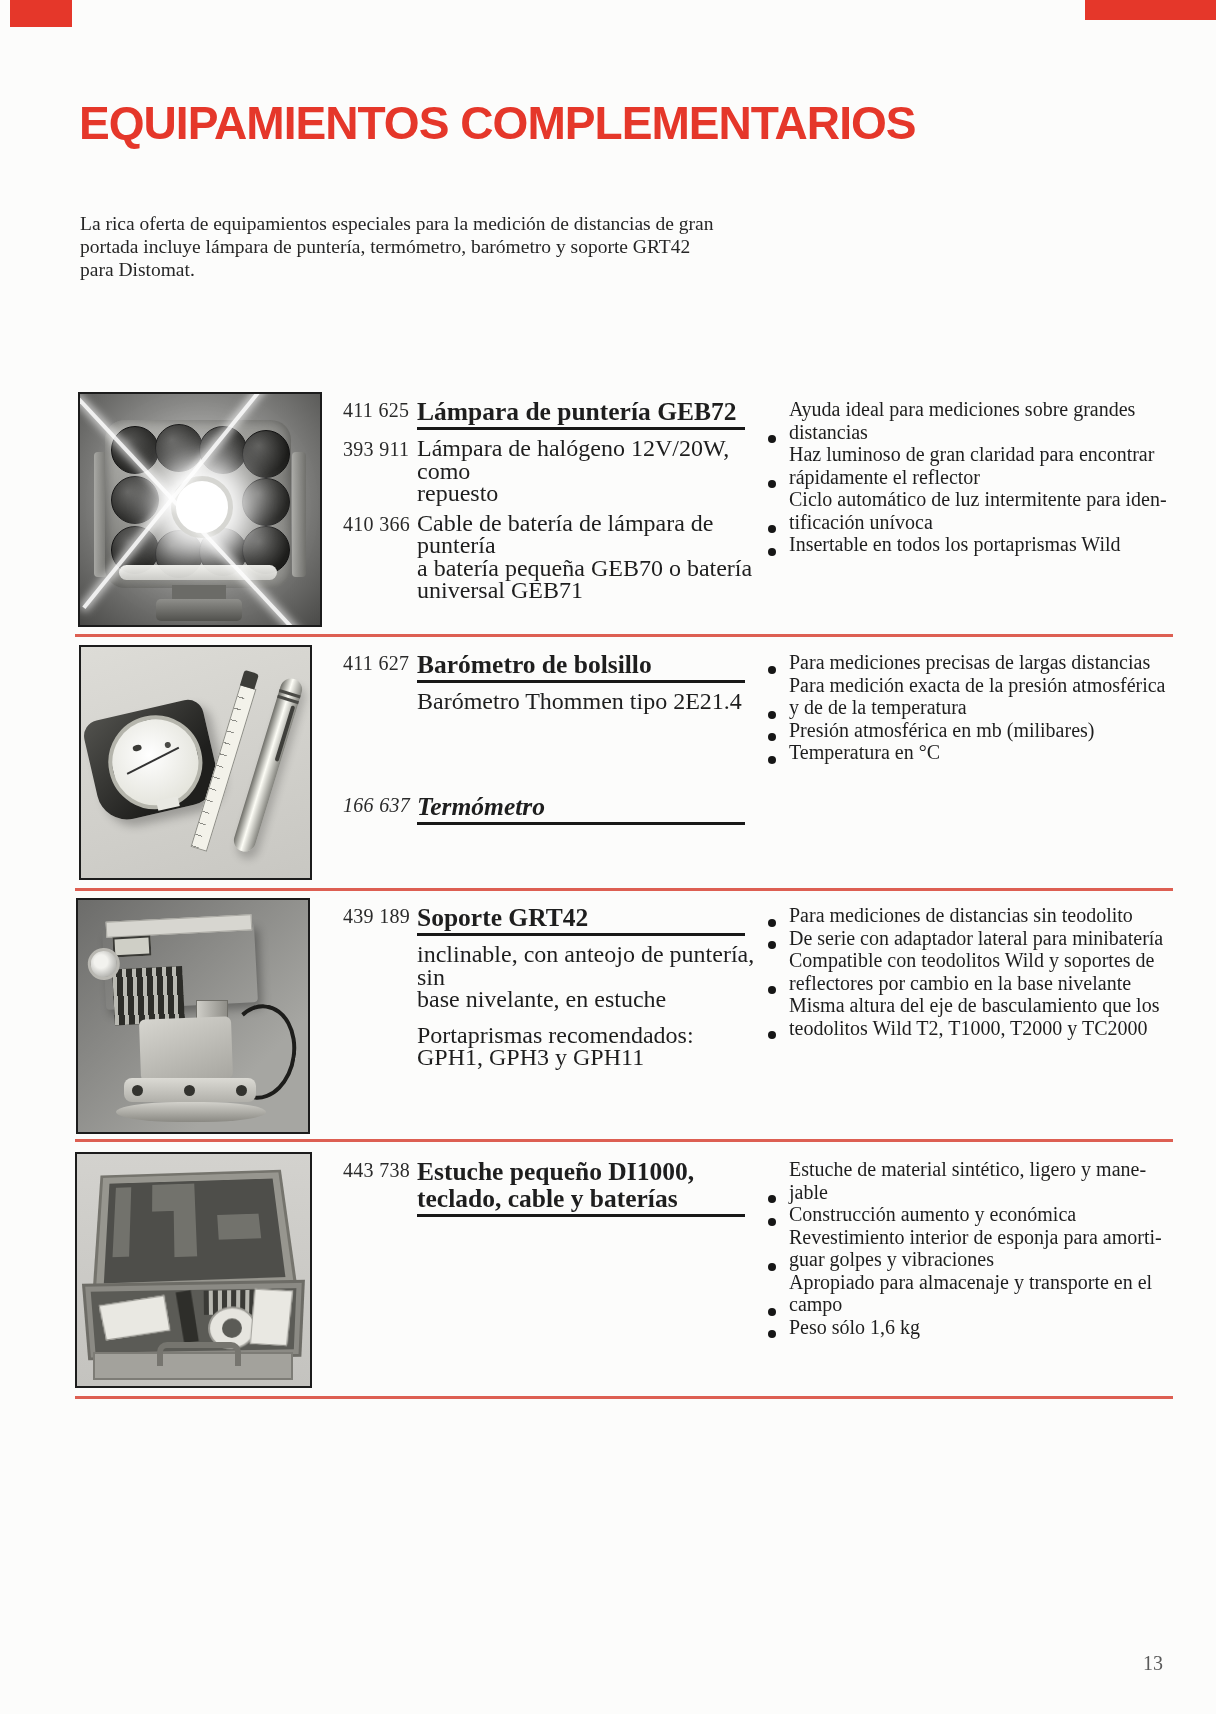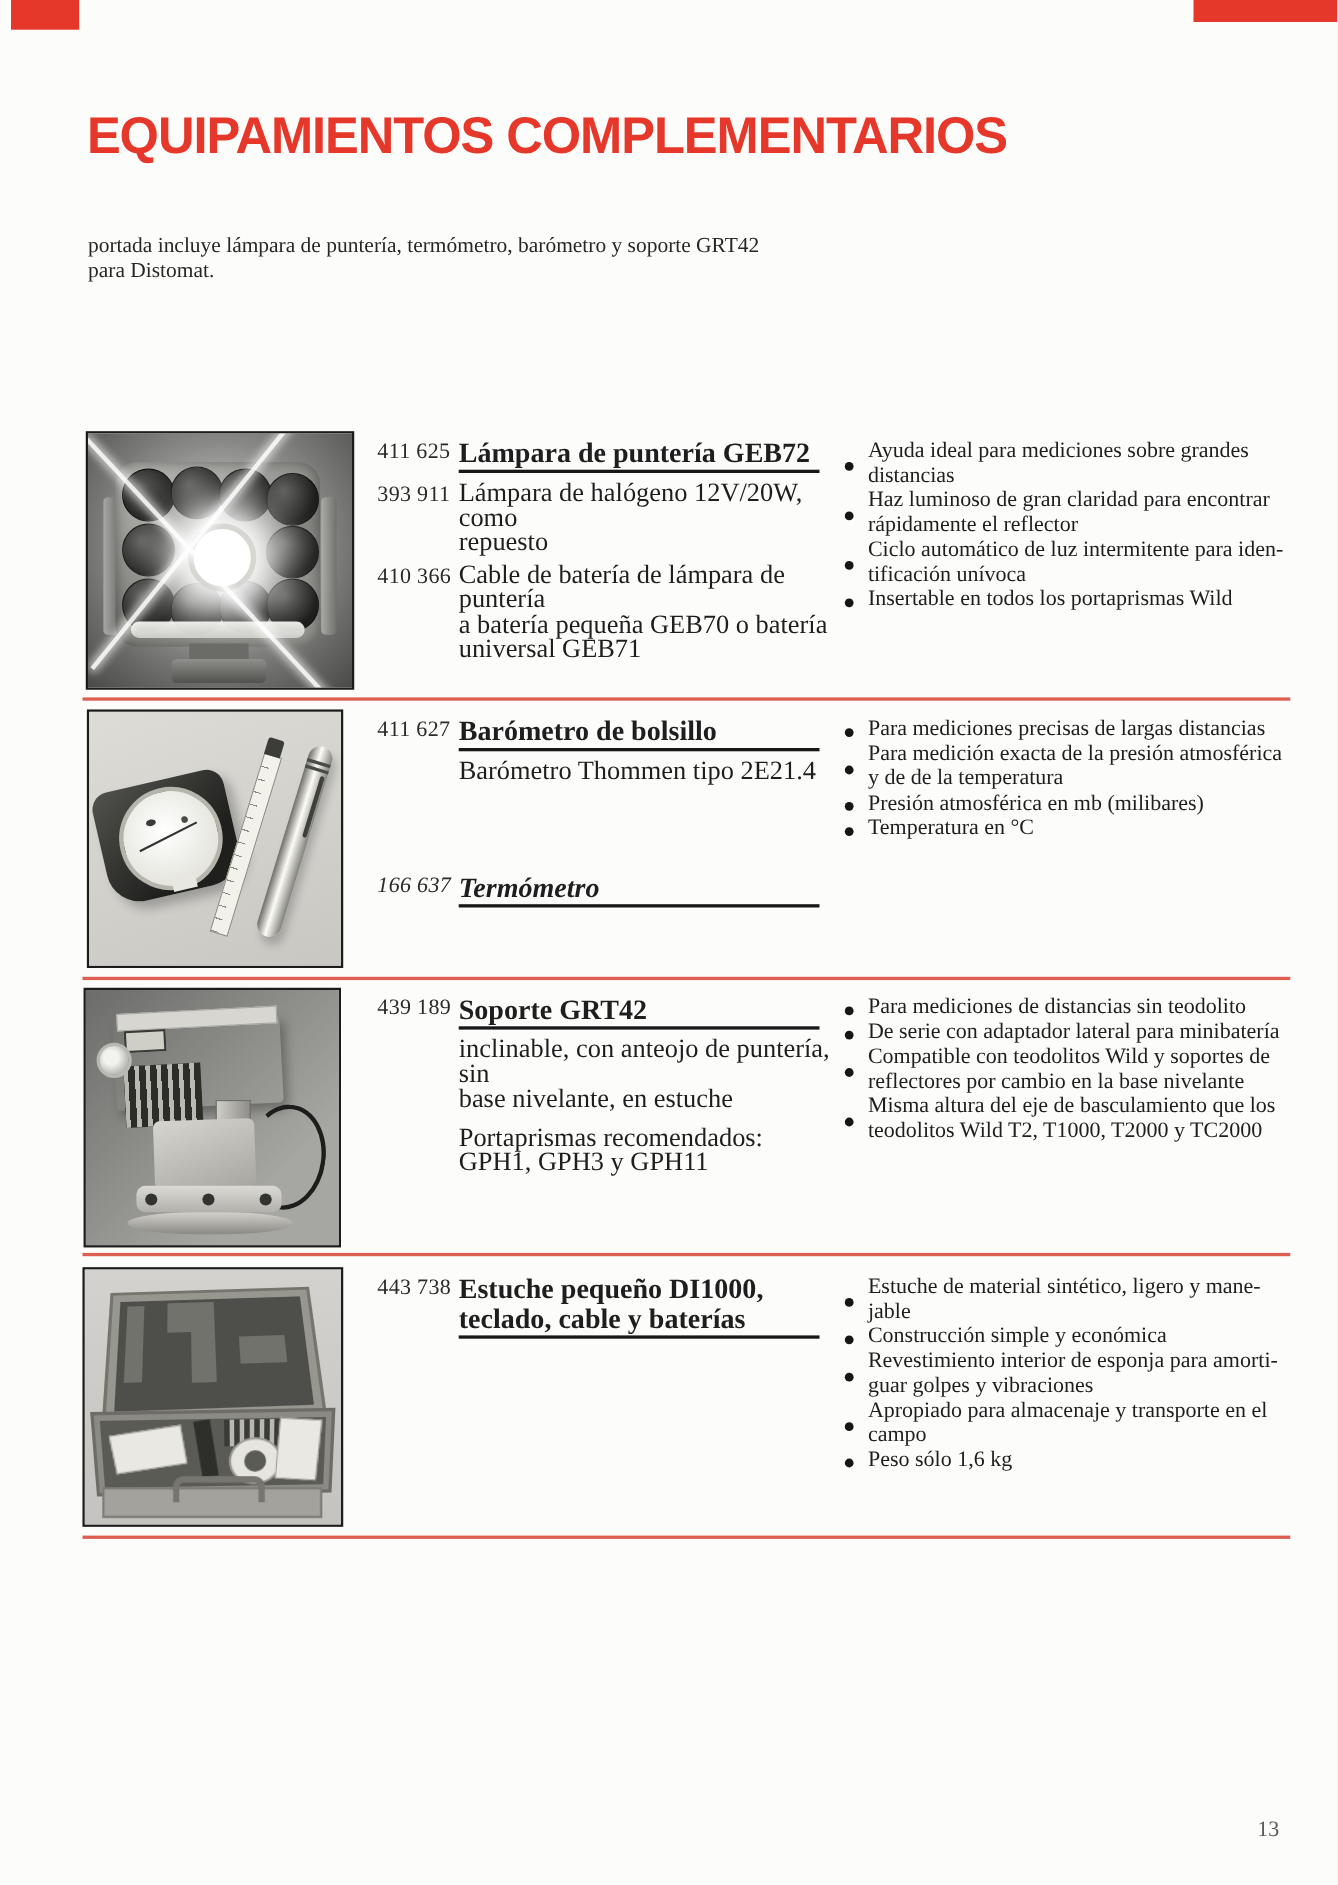--- a/index.html
+++ b/index.html
@@ -52,21 +52,21 @@
   .item-row.sp-md{margin-top:13px;}
   .code{flex:0 0 74px;font-size:20px;line-height:24px;color:#2a2a2a;letter-spacing:.3px;}
   .item-body{flex:1;}
   .product-title{
     width:328px;font-weight:700;font-size:25.5px;line-height:27px;
     padding-bottom:2px;border-bottom:3px solid #181818;white-space:pre-line;
   }
   .product-text{width:352px;font-size:24px;line-height:22.5px;white-space:pre-line;}
 
   .col-bullets{position:absolute;left:768px;top:6px;width:412px;}
-  .bullet{display:flex;align-items:center;}
+  .bullet{display:flex;align-items:flex-end;}
   .dot{flex:0 0 8px;width:8px;height:8px;border-radius:50%;background:#161616;margin:7px 13px 0 0;}
   .btext{font-size:20px;line-height:22.5px;white-space:pre-line;}
 
   .page-number{position:absolute;left:1143px;top:1652px;font-size:20px;color:#5a5a5a;}
 
   
   .p1-bg{position:absolute;inset:0;background:radial-gradient(circle at 50% 42%,#c2c2c0 0%,#8d8d8b 45%,#4a4a48 100%);}
   .p1-arm{position:absolute;top:58px;width:14px;height:125px;background:linear-gradient(90deg,#a8a8a4,#6e6e6a);border-radius:4px;}
   .p1-arm.l{left:14px;} .p1-arm.r{right:14px;}
   .p1-housing{
@@ -174,20 +174,21 @@
 <body>
 
 <div class="page">
 
   <div class="mark mark-tl"></div>
   <div class="mark mark-tr"></div>
 
   <h1 class="main-title">EQUIPAMIENTOS COMPLEMENTARIOS</h1>
 
   <div class="intro">
+    <div>La rica oferta de equipamientos especiales para la medición de distancias de gran</div>
     <div>portada incluye lámpara de puntería, termómetro, barómetro y soporte GRT42</div>
     <div>para Distomat.</div>
   </div>
 
   <div class="section sec1">
     <div class="photo" style="left:78px;width:244px;">
       <div class="p1-bg">
         <i class="p1-arm l"></i>
         <i class="p1-arm r"></i>
         <div class="p1-housing">
@@ -420,21 +421,21 @@
         </div>
       </div>
     <div class="col-bullets">
         <div class="bullet">
           <span class="dot"></span>
           <span class="btext">Estuche de material sintético, ligero y mane-
 jable</span>
         </div>
         <div class="bullet">
           <span class="dot"></span>
-          <span class="btext">Construcción simple y económica</span>
+          <span class="btext">Construcción aumento y económica</span>
         </div>
         <div class="bullet">
           <span class="dot"></span>
           <span class="btext">Revestimiento interior de esponja para amorti-
 guar golpes y vibraciones</span>
         </div>
         <div class="bullet">
           <span class="dot"></span>
           <span class="btext">Apropiado para almacenaje y transporte en el
 campo</span>

